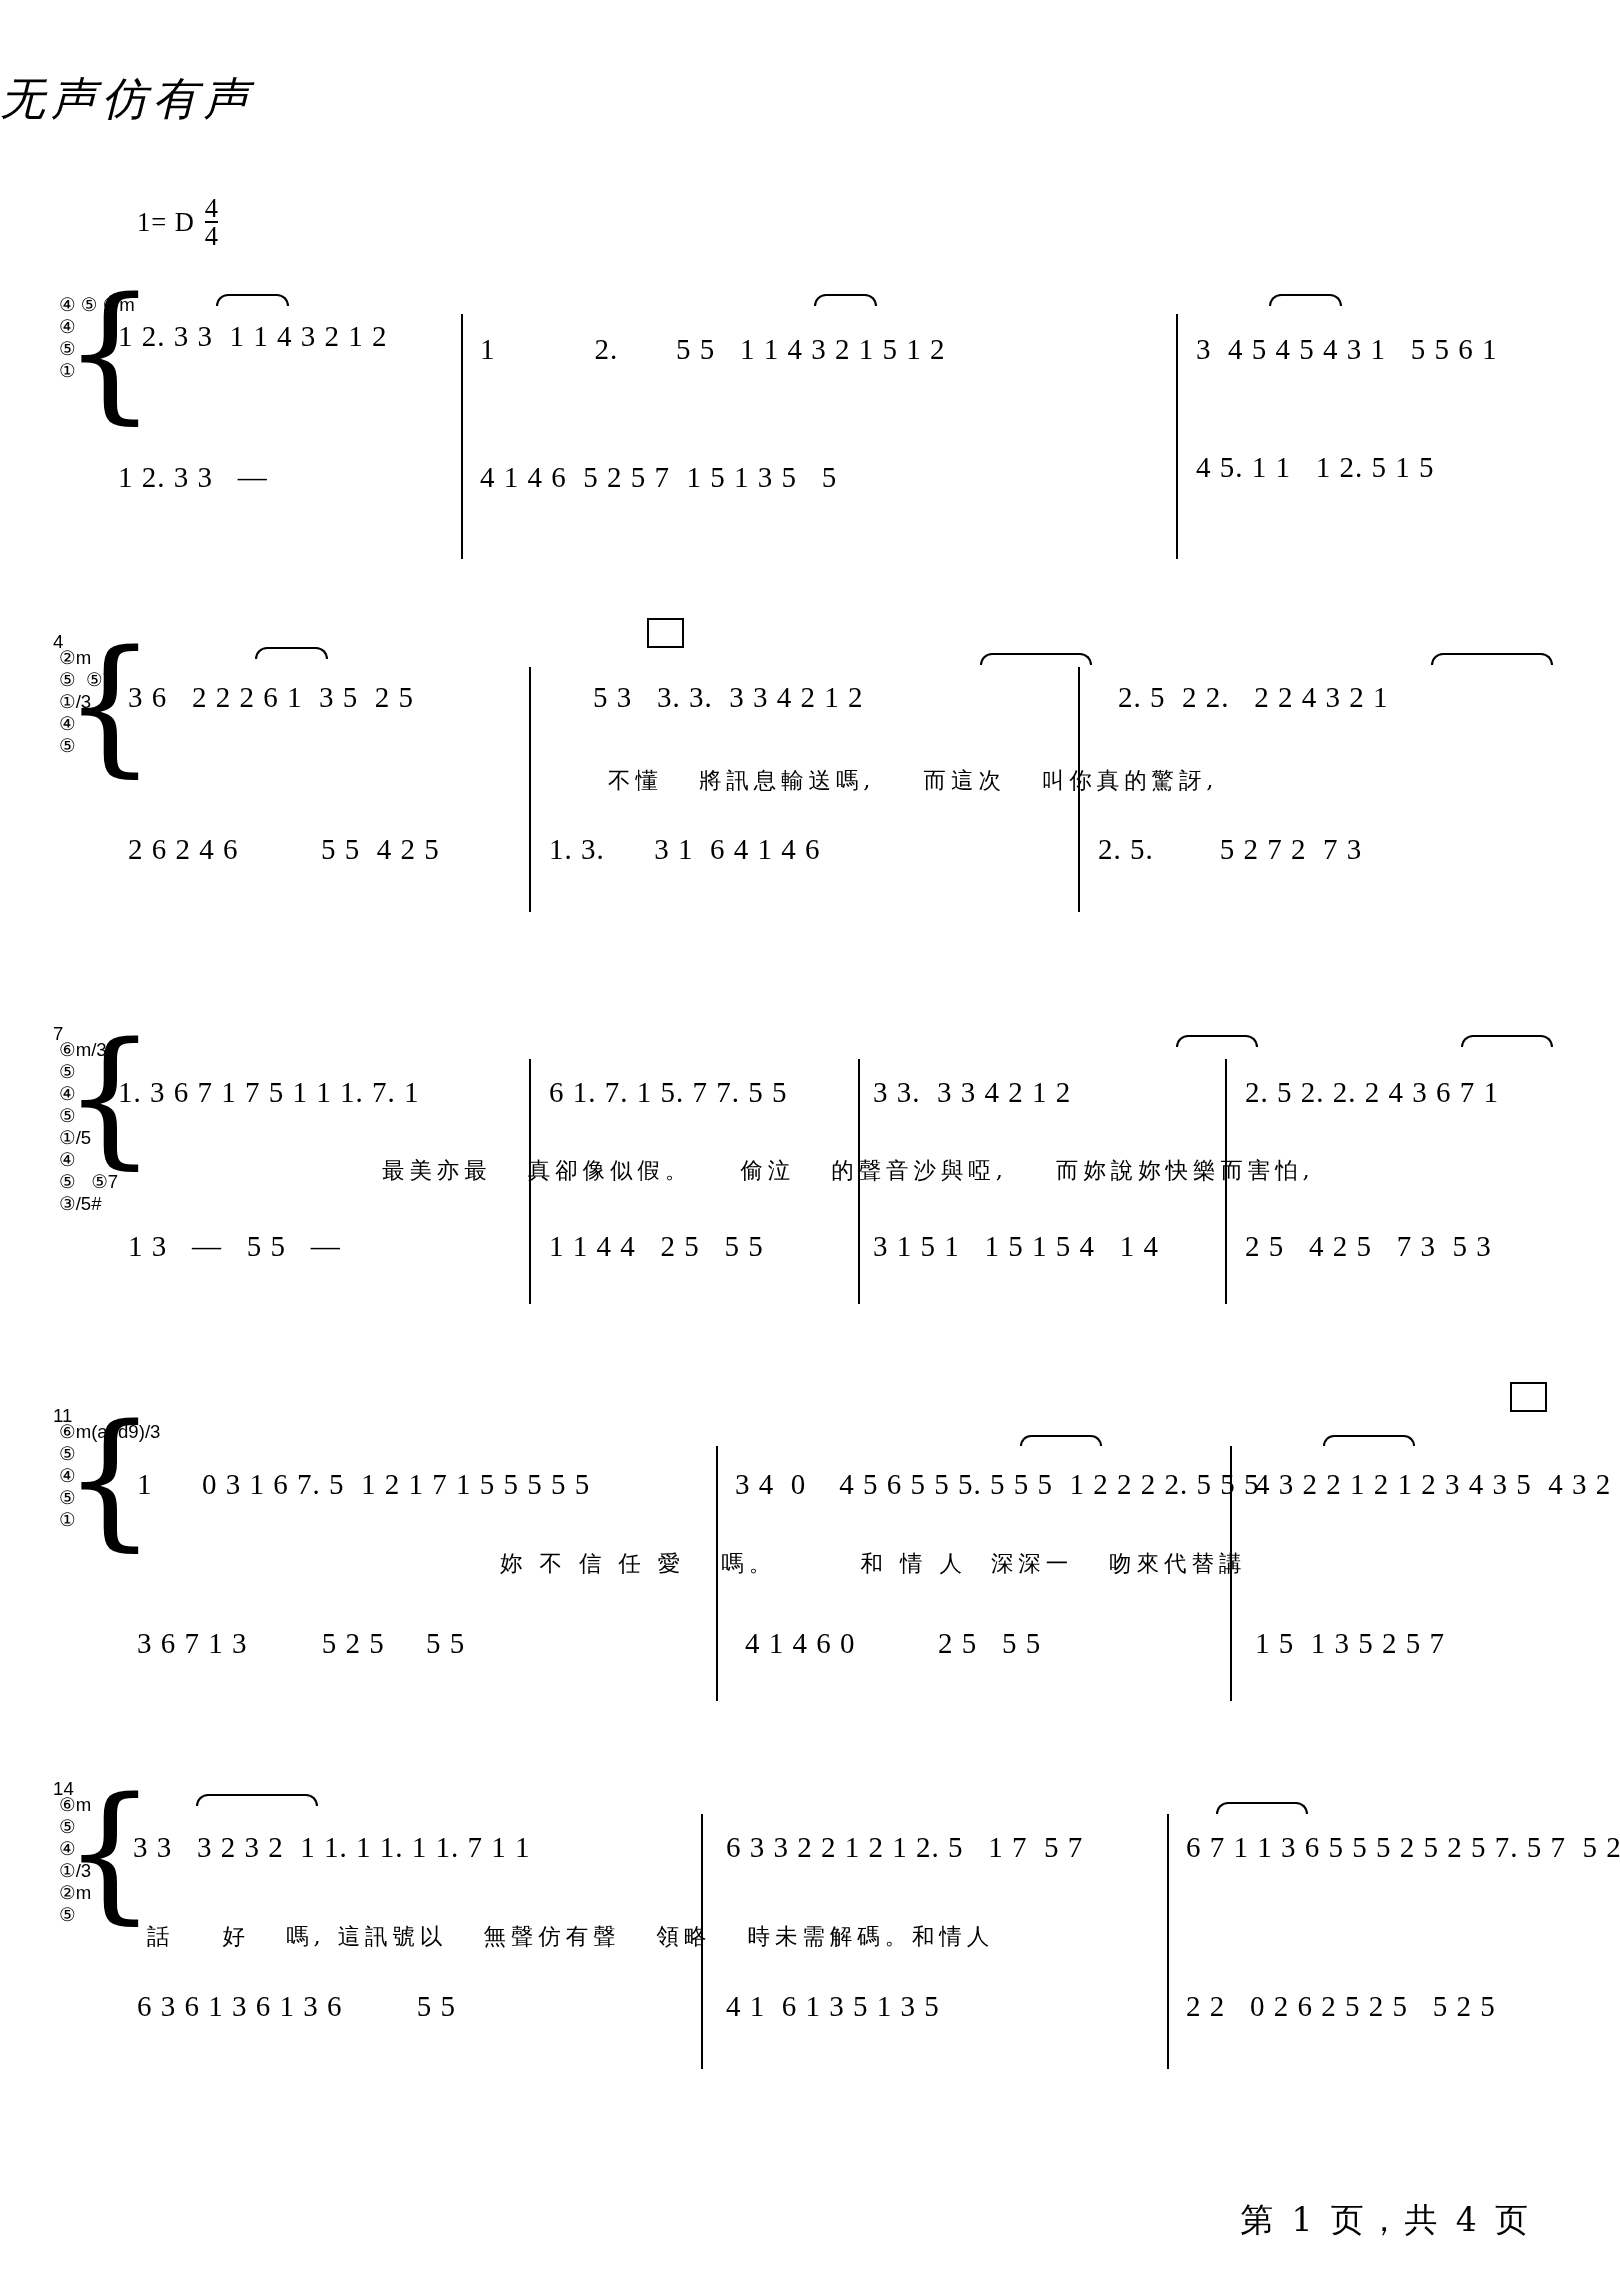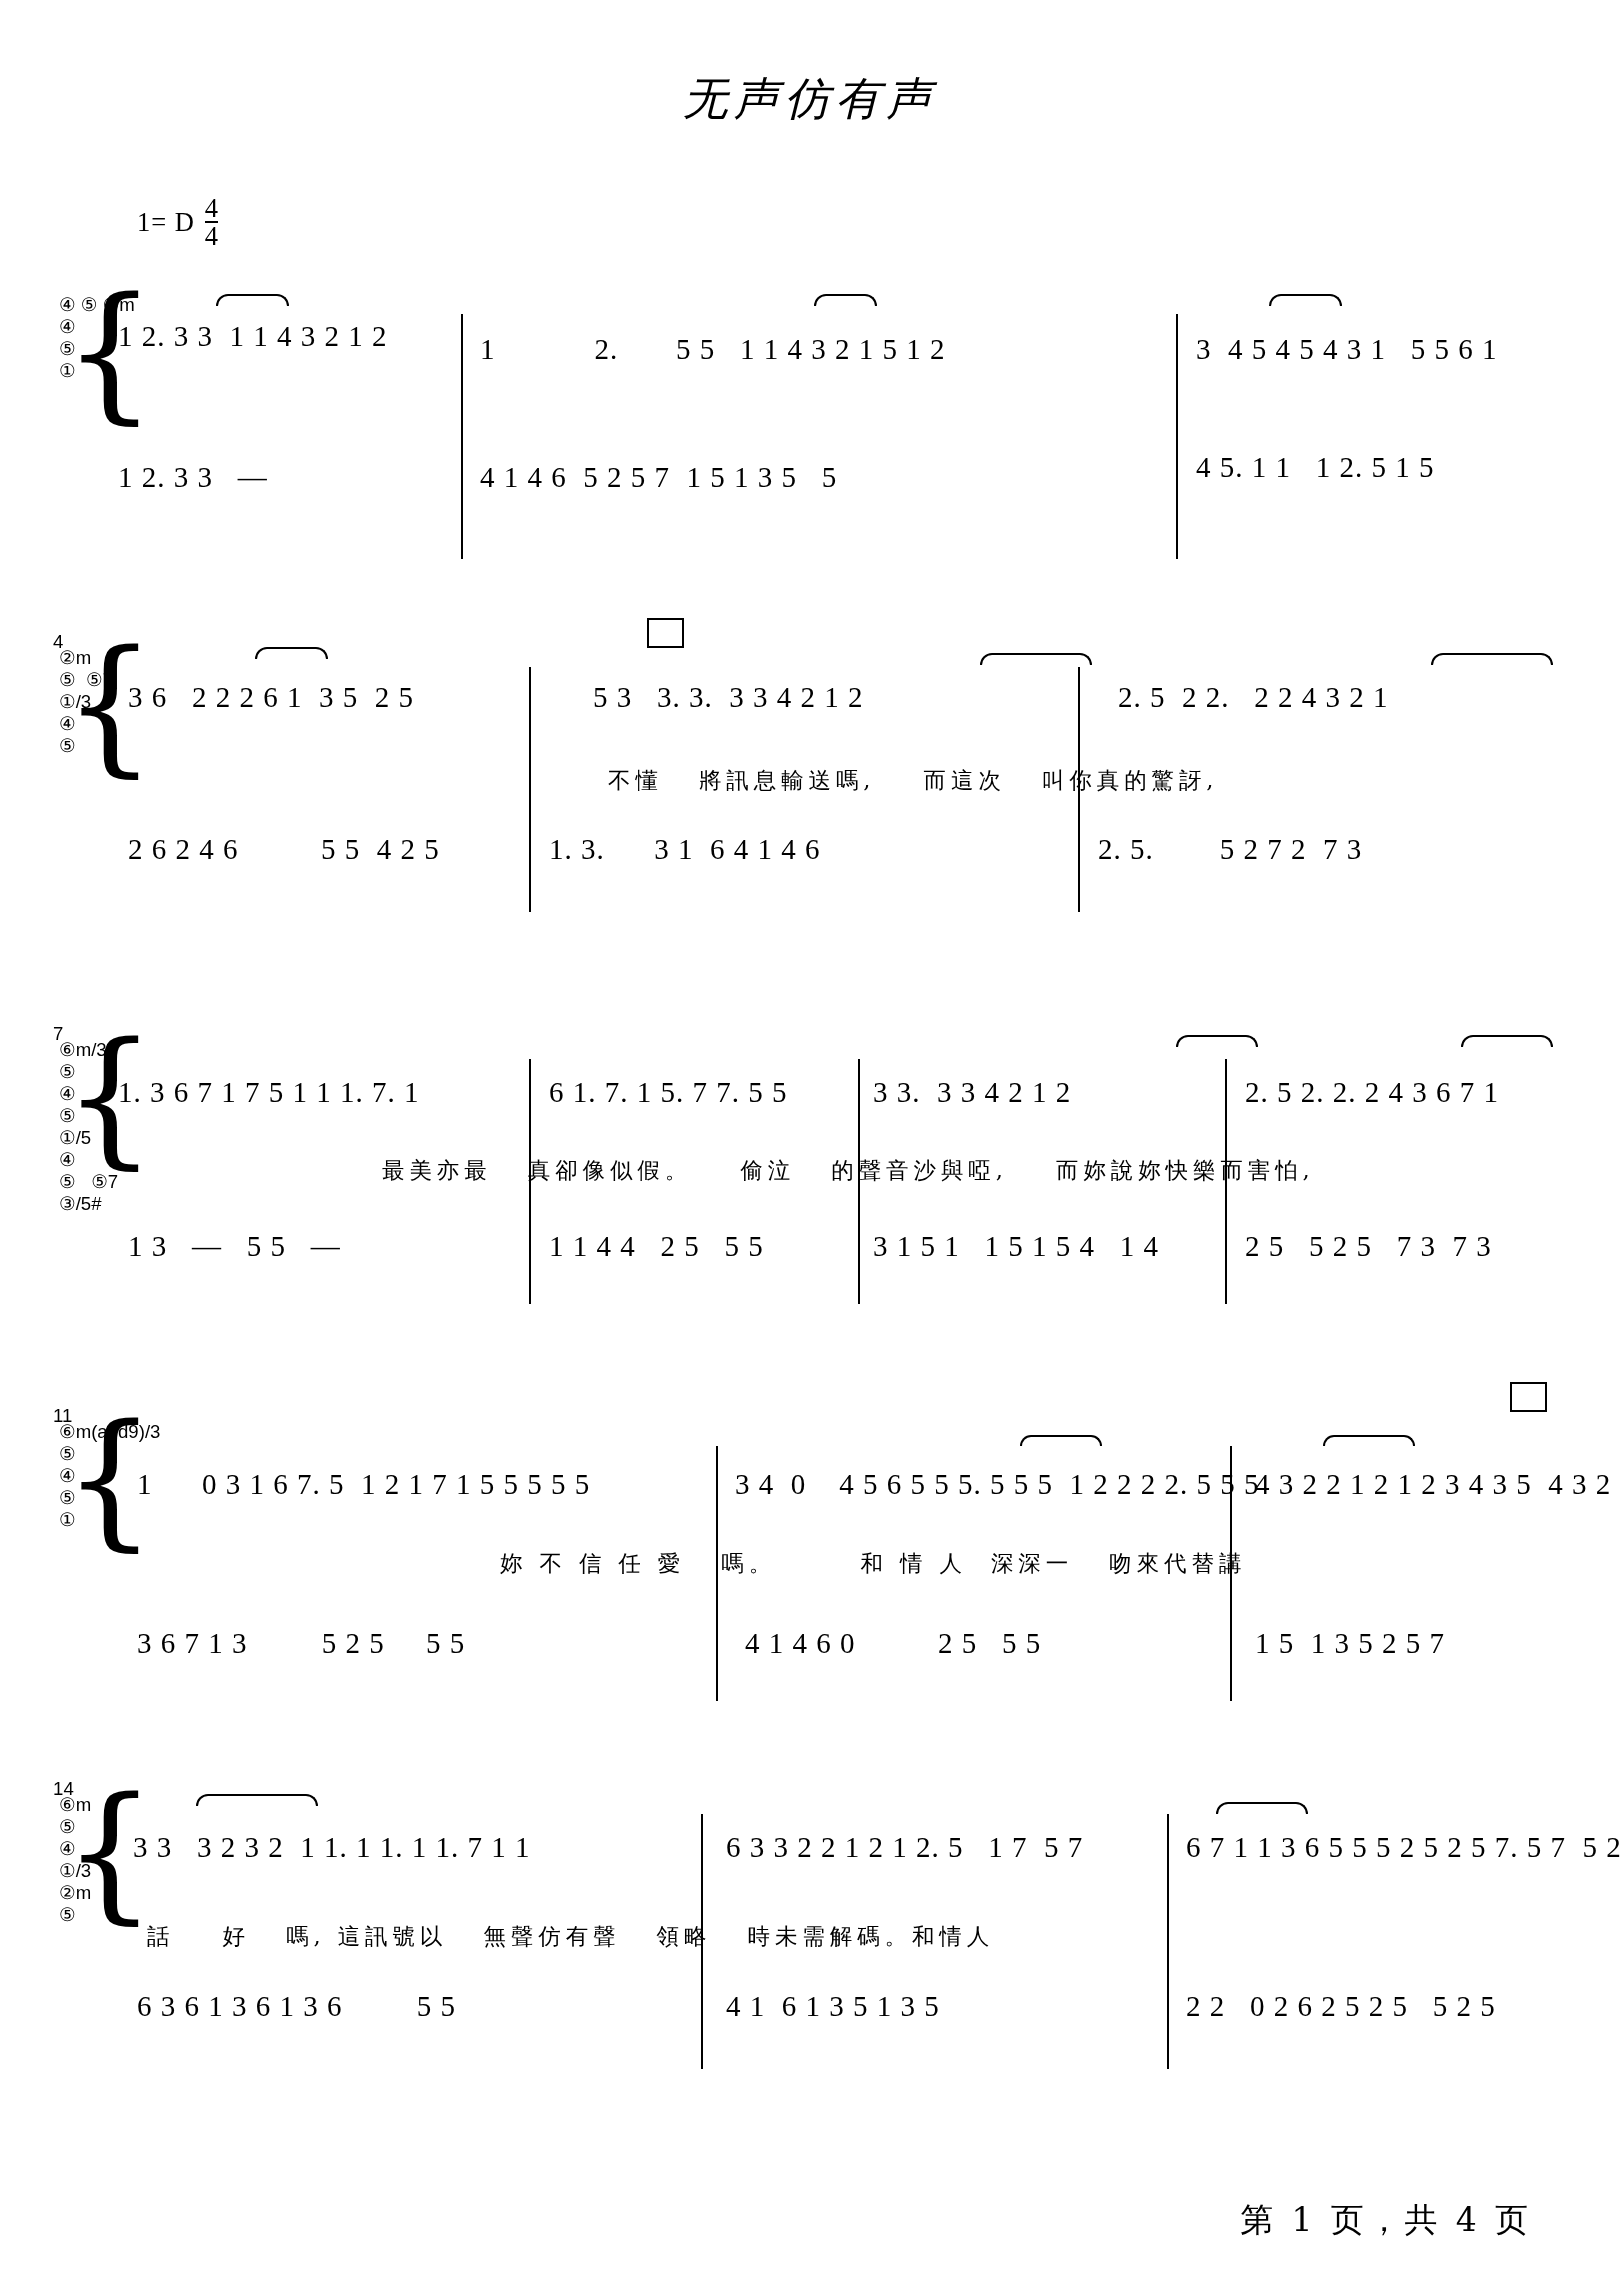--- a/index.html
+++ b/index.html
@@ -21,21 +21,20 @@
     width: 1620px;
     height: 2290px;
   }
 
   
   .title {
     position: absolute;
     top: 69px;
     left: 0;
     width: 1620px;
-    text-align: center;
     font-family: "DejaVu Serif", serif;
     font-size: 45px;
     font-style: italic;
     letter-spacing: 5.9px;
     font-weight: 500;
   }
 
   
   .keyblock {
     position: absolute;
@@ -220,21 +219,21 @@
     <div class="row rh" style="left:59px; top:37px;">1. 3 6 7 1 7 5 1 1 1. 7. 1</div>
     <div class="row rh" style="left:490px; top:37px;">6 1. 7. 1 5. 7 7. 5 5</div>
     <div class="row rh" style="left:814px; top:37px;">3 3.  3 3 4 2 1 2</div>
     <div class="row rh" style="left:1186px; top:37px;">2. 5 2. 2. 2 4 3 6 7 1</div>
 
     <div class="row lyric" style="left:323px; top:116px;">最美亦最   真卻像似假。    偷泣   的聲音沙與啞,    而妳說妳快樂而害怕,</div>
 
     <div class="row lh" style="left:69px; top:191px;">1 3   —   5 5   —</div>
     <div class="row lh" style="left:490px; top:191px;">1 1 4 4   2 5   5 5</div>
     <div class="row lh" style="left:814px; top:191px;">3 1 5 1   1 5 1 5 4   1 4</div>
-    <div class="row lh" style="left:1186px; top:191px;">2 5   5 2 5   7 3  7 3</div>
+    <div class="row lh" style="left:1186px; top:191px;">2 5   4 2 5   7 3  5 3</div>
 
     <div class="barline" style="left:470px; top:19.6px; height:245px;"></div>
     <div class="barline" style="left:799px; top:19.6px; height:245px;"></div>
     <div class="barline" style="left:1166px; top:19.6px; height:245px;"></div>
   </div>
 
   <div class="system" style="top:1421px; height:304px;">
     <div class="brace">{</div>
     <div class="sysnum">11</div>
 

